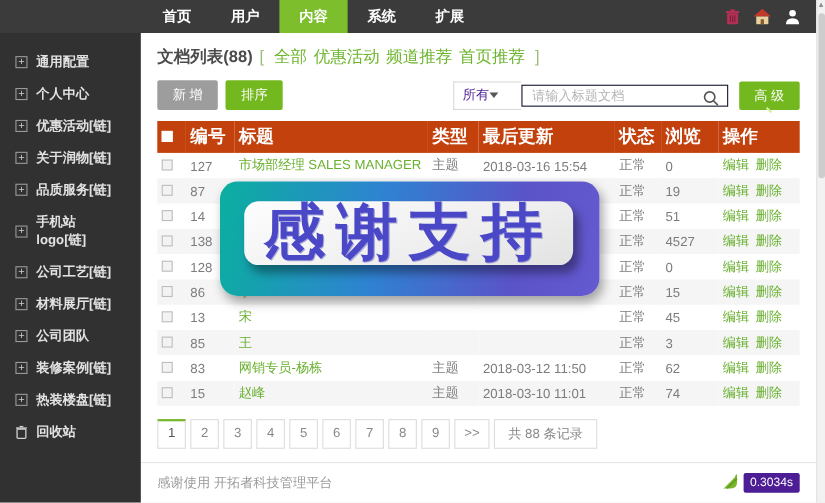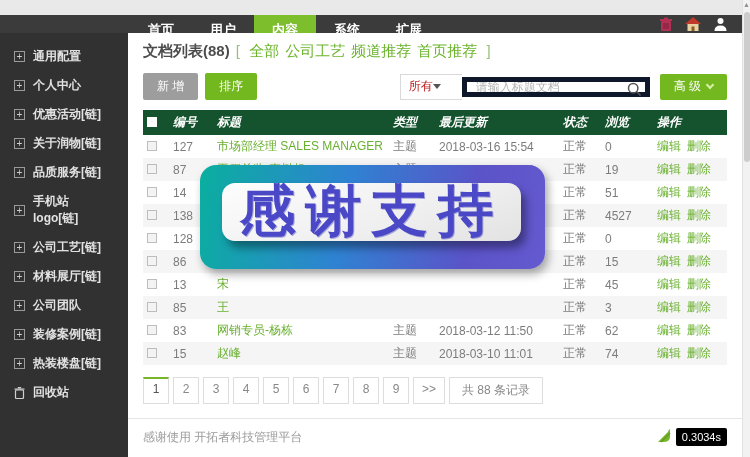--- a/index.html
+++ b/index.html
@@ -1,20 +1,20 @@
 <!DOCTYPE html>
 <html><head>
 <meta charset="utf-8">
 <style>
   * { margin:0; padding:0; box-sizing:border-box; }
   html,body { width:750px; height:457px; overflow:hidden; }
   body { font-family:"Liberation Sans","DejaVu Sans",sans-serif; background:#e9e9e9; position:relative; font-size:12px; }
 
   
-  .topnav { position:absolute; left:0; top:15px; right:8px; height:18px; background:#3b3b3b; z-index:20; display:flex; align-items:stretch; }
+  .topnav { position:absolute; left:0; top:0; right:8px; height:30px; background:#3b3b3b; z-index:20; display:flex; align-items:stretch; }
   .menu { display:flex; margin-left:130px; }
   .nav-item { color:#fff; font-size:13px; font-weight:bold; line-height:30px; padding:0 18px; text-decoration:none; cursor:pointer; }
   .nav-item.active { background:#7cbe2c; }
   .nav-icons { margin-left:auto; display:flex; align-items:center; gap:12px; padding-right:14px; }
   .nav-icons svg { display:block; }
 
   
   .sidebar { position:absolute; left:0; top:30px; bottom:0; width:128px; background:#313131; z-index:10; padding-top:12px; }
   .side-item { display:flex; align-items:center; gap:8px; padding:6px 14px; color:#e2e2e2; font-size:12px; font-weight:bold; cursor:pointer; }
   .plus-box { width:11px; height:11px; border:1px solid #9a9a9a; color:#cfcfcf; font-size:10px; line-height:9px; text-align:center; flex:0 0 auto; font-weight:normal; }
@@ -25,51 +25,51 @@
   .page-head { padding:12px 15px 6px; font-size:15px; color:#535353; }
   .page-head .title { font-weight:bold; color:#4c4c4c; }
   .page-head .bracket { color:#9bbf7a; margin:0 2px; }
   .head-link { color:#6cb52d; text-decoration:none; margin:0 3px; cursor:pointer; }
 
   .toolbar { display:flex; align-items:center; padding:6px 15px; }
   .btn { border:none; font-size:12px; color:#fff; padding:5px 14px; border-radius:2px; cursor:pointer; font-family:inherit; }
   .btn-gray { background:#9d9d9d; margin-right:7px; }
   .btn-green { background:#74b81f; }
   .search-group { margin-left:auto; display:flex; align-items:center; }
-  .select-box { border:1px solid #d9d9d9; height:26px; display:flex; align-items:center; padding:0 8px; color:#b91c1c; width:62px; cursor:pointer; background:#fff; border-right:none; }
+  .select-box { border:1px solid #d9d9d9; height:26px; display:flex; align-items:center; padding:0 8px; color:#4c1d95; width:62px; cursor:pointer; background:#fff; border-right:none; }
   .caret { width:0; height:0; border-left:4px solid transparent; border-right:4px solid transparent; border-top:5px solid #555; }
   .search-wrap { position:relative; }
-  .search-input { border:5px solid #0f172a; height:20px; width:188px; padding:0 28px 0 9px; font-size:12px; color:#555; outline:none; font-family:inherit; }
+  .search-input { border:1px solid #0f172a; height:20px; width:188px; padding:0 28px 0 9px; font-size:12px; color:#555; outline:none; font-family:inherit; }
   .search-input::placeholder { color:#b5b5b5; }
   .search-icon { position:absolute; right:8px; top:5px; cursor:pointer; }
-  .btn-adv { margin-left:10px; display:flex; align-items:center; gap:6px; height:26px; }
+  .btn-adv { margin-left:10px; display:flex; align-items:center; gap:6px; height:26px;flex-direction:column; }
   .chev { width:6px; height:6px; border-right:2px solid #d7f0a8; border-bottom:2px solid #d7f0a8; transform:rotate(45deg); margin-top:-3px; }
 
   
   table { border-collapse:collapse; margin:4px 15px 0; width:calc(100% - 30px); table-layout:fixed; }
-  thead th { background:#14532d; color:#fff; font-size:12px; font-weight:bold; text-align:left; padding:4px 4px; height:22px;font-style:italic; }
+  thead th { background:#c2410c; color:#fff; font-size:16px; font-weight:bold; text-align:left; padding:4px 4px; height:22px; }
   tbody td { font-size:12px; color:#7c7c7c; padding:3px 4px; height:22px; white-space:nowrap; overflow:hidden; }
   tbody tr.alt { background:#f5f5f5; }
   .cb { display:inline-block; width:10px; height:10px; border:1px solid #bdbdbd; background:#f3f3f3; cursor:pointer; }
   thead .cb { background:#fff; border-color:#fff; }
   .c-title a, .c-ops a { color:#69b02f; text-decoration:none; cursor:pointer; }
   .c-ops a { margin-right:6px; }
   .col-check{width:26px;} .col-id{width:44px;} .col-type{width:46px;} .col-date{width:124px;}
   .col-status{width:42px;} .col-views{width:52px;} .col-ops{width:74px;}
 
   
   .pagination { display:flex; padding:12px 15px; }
   .page { border:1px solid #ddd; margin-right:4px; min-width:26px; text-align:center; padding:4px 8px; color:#888; cursor:pointer; background:#fff; }
   .page.active { border-top:2px solid #76b629; padding-top:3px; color:#555; cursor:default; }
   .page.total { cursor:default; padding:4px 12px; }
 
   
   .footer { margin-top:auto; border-top:1px solid #e4e4e4; padding:8px 15px 10px; display:flex; align-items:center; color:#9a9a9a; font-size:12px; }
   .footer-right { margin-left:auto; display:flex; align-items:center; gap:4px; }
-  .time-badge { background:#000000; color:#fff; font-size:11px; padding:3px 6px; border-radius:2px; }
+  .time-badge { background:#4c1d95; color:#fff; font-size:11px; padding:3px 6px; border-radius:2px; }
 
   
   .stamp { position:absolute; left:200px; top:165px; width:345px; height:104px; z-index:50;
     background:linear-gradient(100deg,#0aaf9f 0%,#2f82d2 42%,#5b53c8 78%,#655ad0 100%);
     border-radius:16px; box-shadow:3px 5px 10px rgba(0,0,0,.35); display:flex; }
   .stamp-inner { margin:18px 24px 28px 22px; flex:1; border-radius:13px;
     background:linear-gradient(160deg,#fdfdfd 0%,#efefef 60%,#e2e2e2 100%);
     box-shadow:5px 7px 9px rgba(0,0,0,.38); display:flex; align-items:center; justify-content:center; }
   .stamp-text { font-size:56px; font-weight:bold; color:#4b48c8; letter-spacing:10px; white-space:nowrap; text-shadow:1px 1px 0 rgba(60,60,180,.4); }
 
@@ -171,21 +171,21 @@
       </span>
       <span>回收站</span>
     </div>
   </aside>
 
 <div class="main">
 
   <div class="page-head">
     <span class="title">文档列表(88)</span>
     <span class="bracket">[</span>
-    <span><a class="head-link">全部</a><a class="head-link">公司工艺</a><a class="head-link">频道推荐</a><a class="head-link">首页推荐</a></span>
+    <span><a class="head-link">全部</a><a class="head-link">优惠活动</a><a class="head-link">频道推荐</a><a class="head-link">首页推荐</a></span>
     <span class="bracket">]</span>
   </div>
 
   <div class="toolbar">
     <button class="btn btn-gray">新 增</button>
     <button class="btn btn-green">排序</button>
     <div class="search-group">
       <div class="select-box">
         <span>所有</span>
         <span class="caret"></span>

